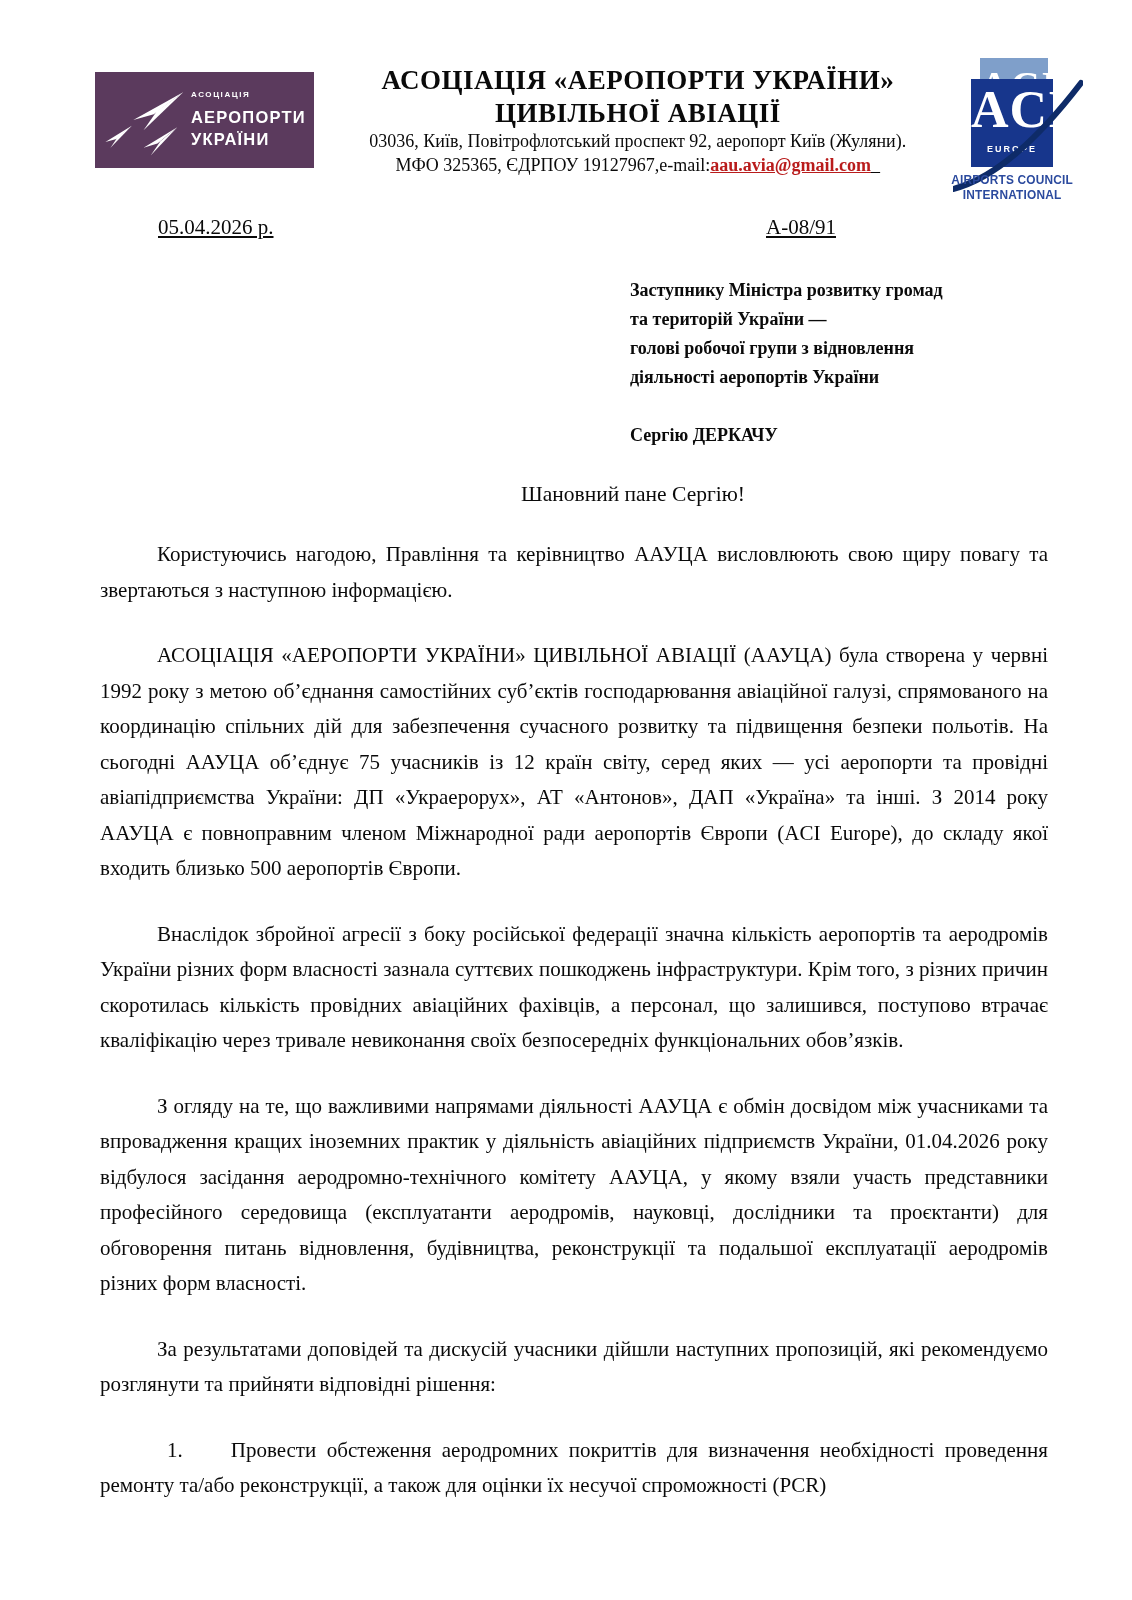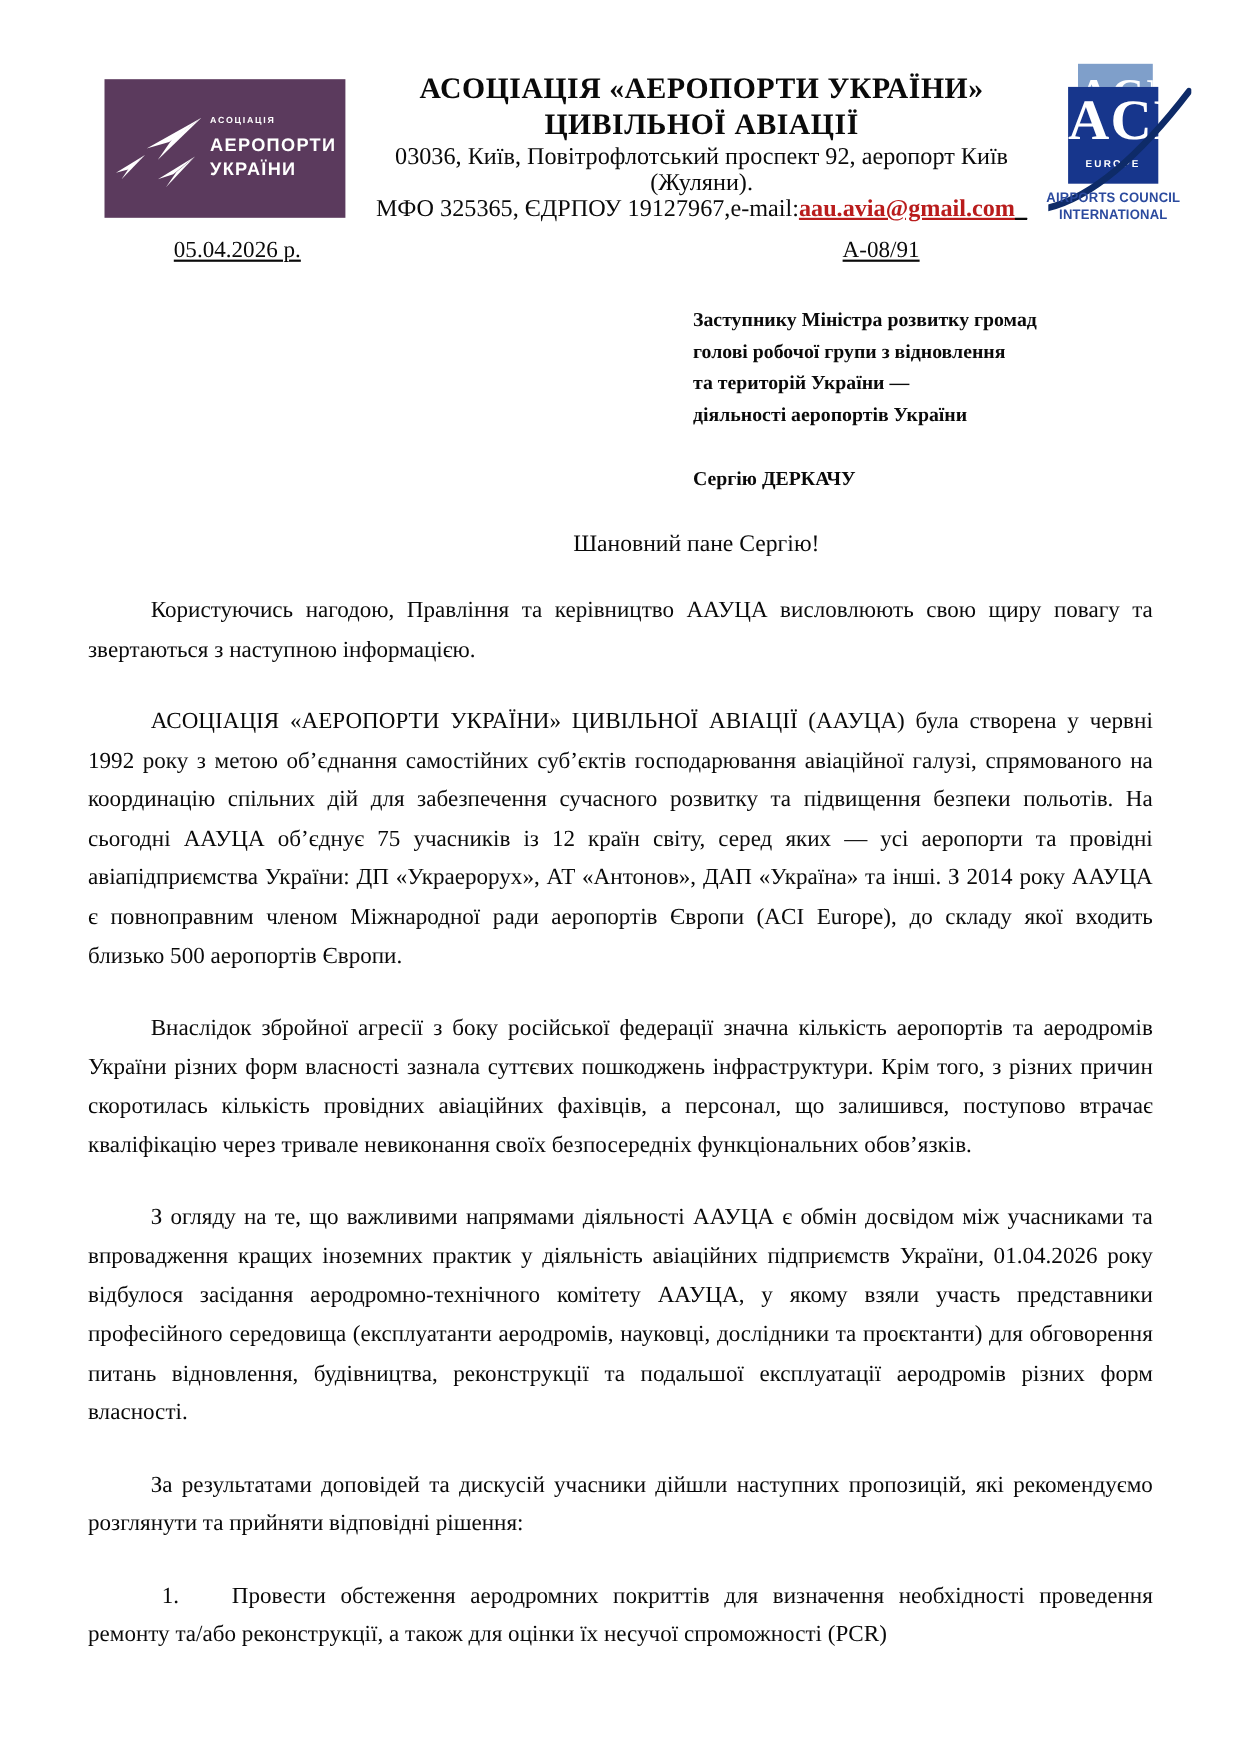--- a/index.html
+++ b/index.html
@@ -15,21 +15,21 @@
     overflow: hidden;
   }
   
   .letterhead {
     display: flex;
     align-items: flex-start;
     padding: 58px 56px 0 95px;
   }
   .org-logo {
     flex: 0 0 170px;
-    height: 126px;
+    height: 96px;
     margin-top: 14px;
     background: #5b3a5d;
     display: flex;
     align-items: center;
     padding: 10px 8px 10px 6px;
   }
   .org-logo-arrows { width: 88px; height: 96px; flex: 0 0 auto; }
   .org-logo-text { color: #ffffff; font-family: "Liberation Sans", sans-serif; margin-left: 2px; }
   .org-logo-small { font-size: 8px; letter-spacing: 1.6px; margin-bottom: 7px; font-weight: 600; }
   .org-logo-big { font-size: 16.5px; font-weight: bold; letter-spacing: 1.2px; line-height: 22px; }
@@ -37,21 +37,21 @@
     flex: 1 1 auto;
     text-align: center;
     padding: 6px 10px 0 28px;
   }
   .head-title {
     font-size: 27px;
     font-weight: bold;
     line-height: 33px;
     letter-spacing: 0.5px;
   }
-  .head-addr { font-size: 22px; line-height: 23.5px; }
+  .head-addr { font-size: 18px; line-height: 23.5px; }
   .head-addr:first-of-type { margin-top: 6px; }
   .email-link {
     color: #b91c1c;
     font-weight: bold;
     text-decoration: underline;
   }
   .email-suffix { text-decoration: underline; }
   
   .aci-logo {
     flex: 0 0 108px;
@@ -137,20 +137,21 @@
     text-align: center;
     font-size: 21.5px;
     font-weight: normal;
   }
   .body-par {
     margin-top: 30px;
     font-size: 21px;
     line-height: 35.5px;
     text-align: justify;
     text-indent: 57px;
+    margin-left: 20px;
   }
   .list-par { text-indent: 67px; }
   .tab-gap { display: inline-block; width: 48px; }
 </style>
 </head>
 <body>
 
 <div class="page">
 
   <header class="letterhead">
@@ -199,22 +200,22 @@
 
   <main class="content">
 
     <div class="meta-row">
       <span class="meta-date">05.04.2026 р.</span>
       <span class="meta-ref">А-08/91</span>
     </div>
 
     <div class="recipient">
       <div>Заступнику Міністра розвитку громад</div>
+      <div>та територій України —</div>
       <div>голові робочої групи з відновлення</div>
-      <div>та територій України —</div>
       <div>діяльності аеропортів України</div>
       <div class="recipient-name">Сергію ДЕРКАЧУ</div>
     </div>
 
     <div class="salutation">Шановний пане Сергію!</div>
 
     <p class="body-par">Користуючись нагодою, Правління та керівництво ААУЦА висловлюють свою щиру повагу та звертаються з наступною інформацією.</p>
     <p class="body-par">АСОЦІАЦІЯ «АЕРОПОРТИ УКРАЇНИ» ЦИВІЛЬНОЇ АВІАЦІЇ (ААУЦА) була створена у червні 1992 року з метою об’єднання самостійних суб’єктів господарювання авіаційної галузі, спрямованого на координацію спільних дій для забезпечення сучасного розвитку та підвищення безпеки польотів. На сьогодні ААУЦА об’єднує 75 учасників із 12 країн світу, серед яких — усі аеропорти та провідні авіапідприємства України: ДП «Украерорух», АТ «Антонов», ДАП «Україна» та інші. З 2014 року ААУЦА є повноправним членом Міжнародної ради аеропортів Європи (ACI Europe), до складу якої входить близько 500 аеропортів Європи.</p>
     <p class="body-par">Внаслідок збройної агресії з боку російської федерації значна кількість аеропортів та аеродромів України різних форм власності зазнала суттєвих пошкоджень інфраструктури. Крім того, з різних причин скоротилась кількість провідних авіаційних фахівців, а персонал, що залишився, поступово втрачає кваліфікацію через тривале невиконання своїх безпосередніх функціональних обов’язків.</p>
     <p class="body-par">З огляду на те, що важливими напрямами діяльності ААУЦА є обмін досвідом між учасниками та впровадження кращих іноземних практик у діяльність авіаційних підприємств України, 01.04.2026 року відбулося засідання аеродромно-технічного комітету ААУЦА, у якому взяли участь представники професійного середовища (експлуатанти аеродромів, науковці, дослідники та проєктанти) для обговорення питань відновлення, будівництва, реконструкції та подальшої експлуатації аеродромів різних форм власності.</p>

